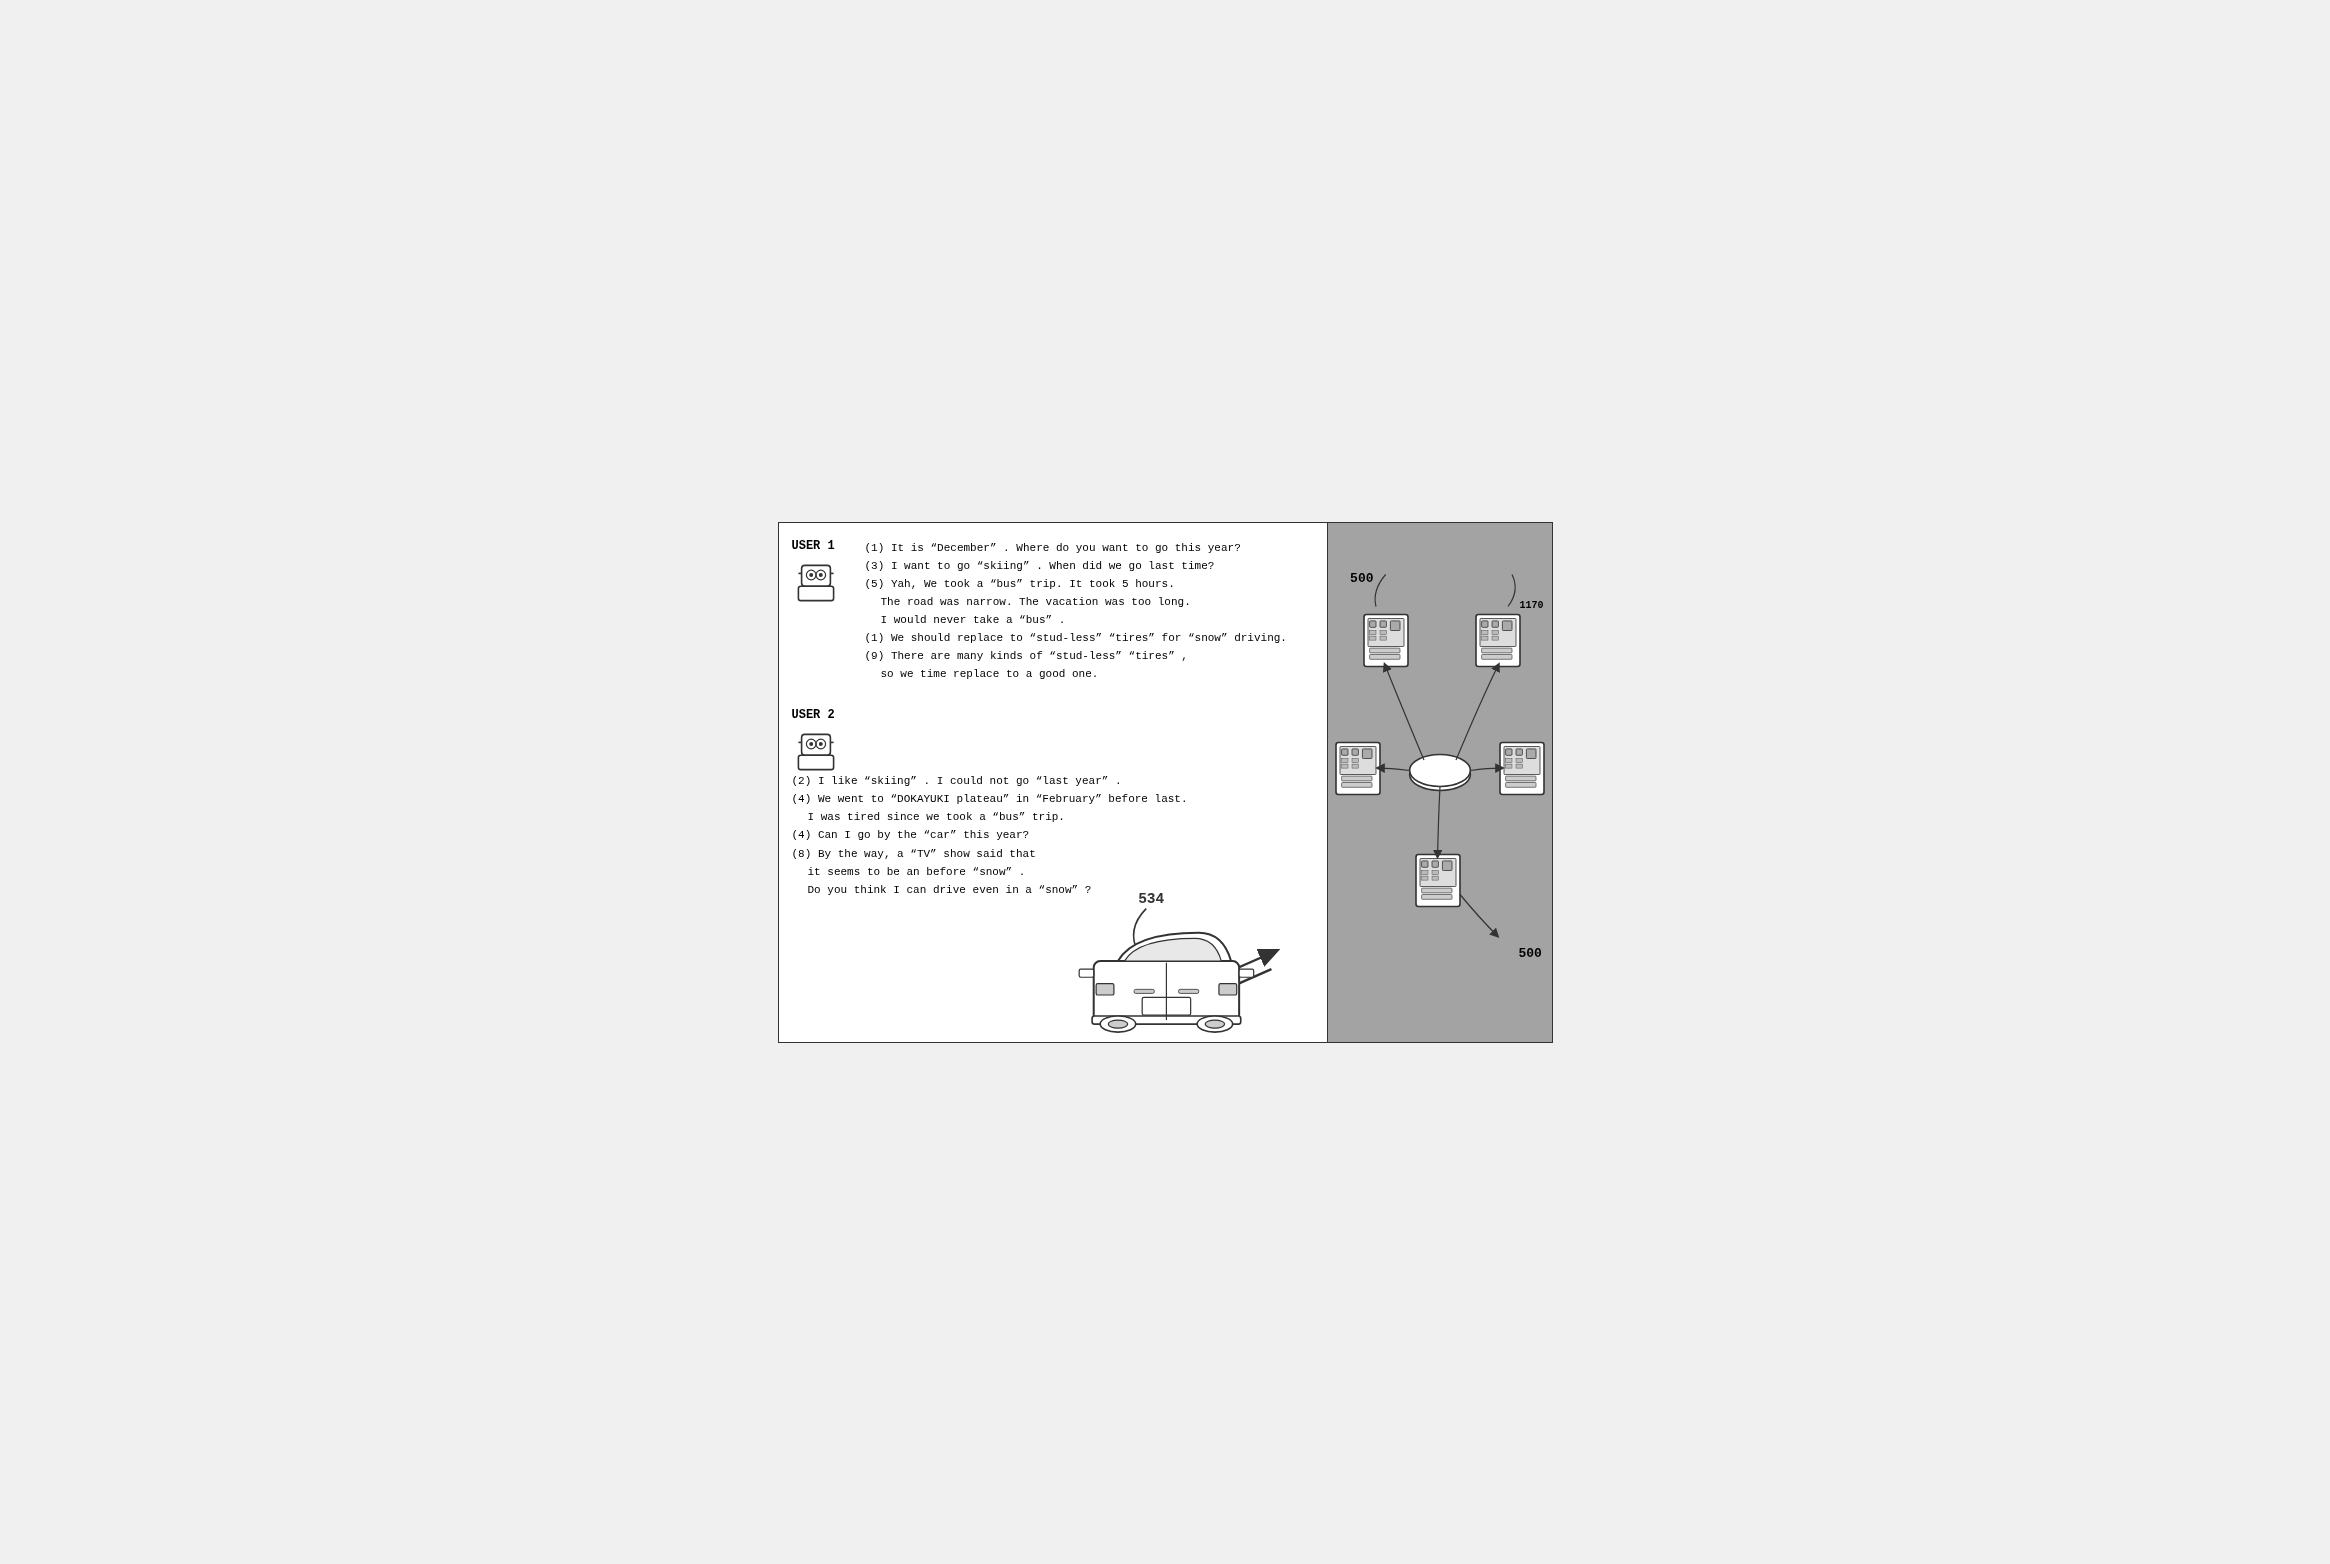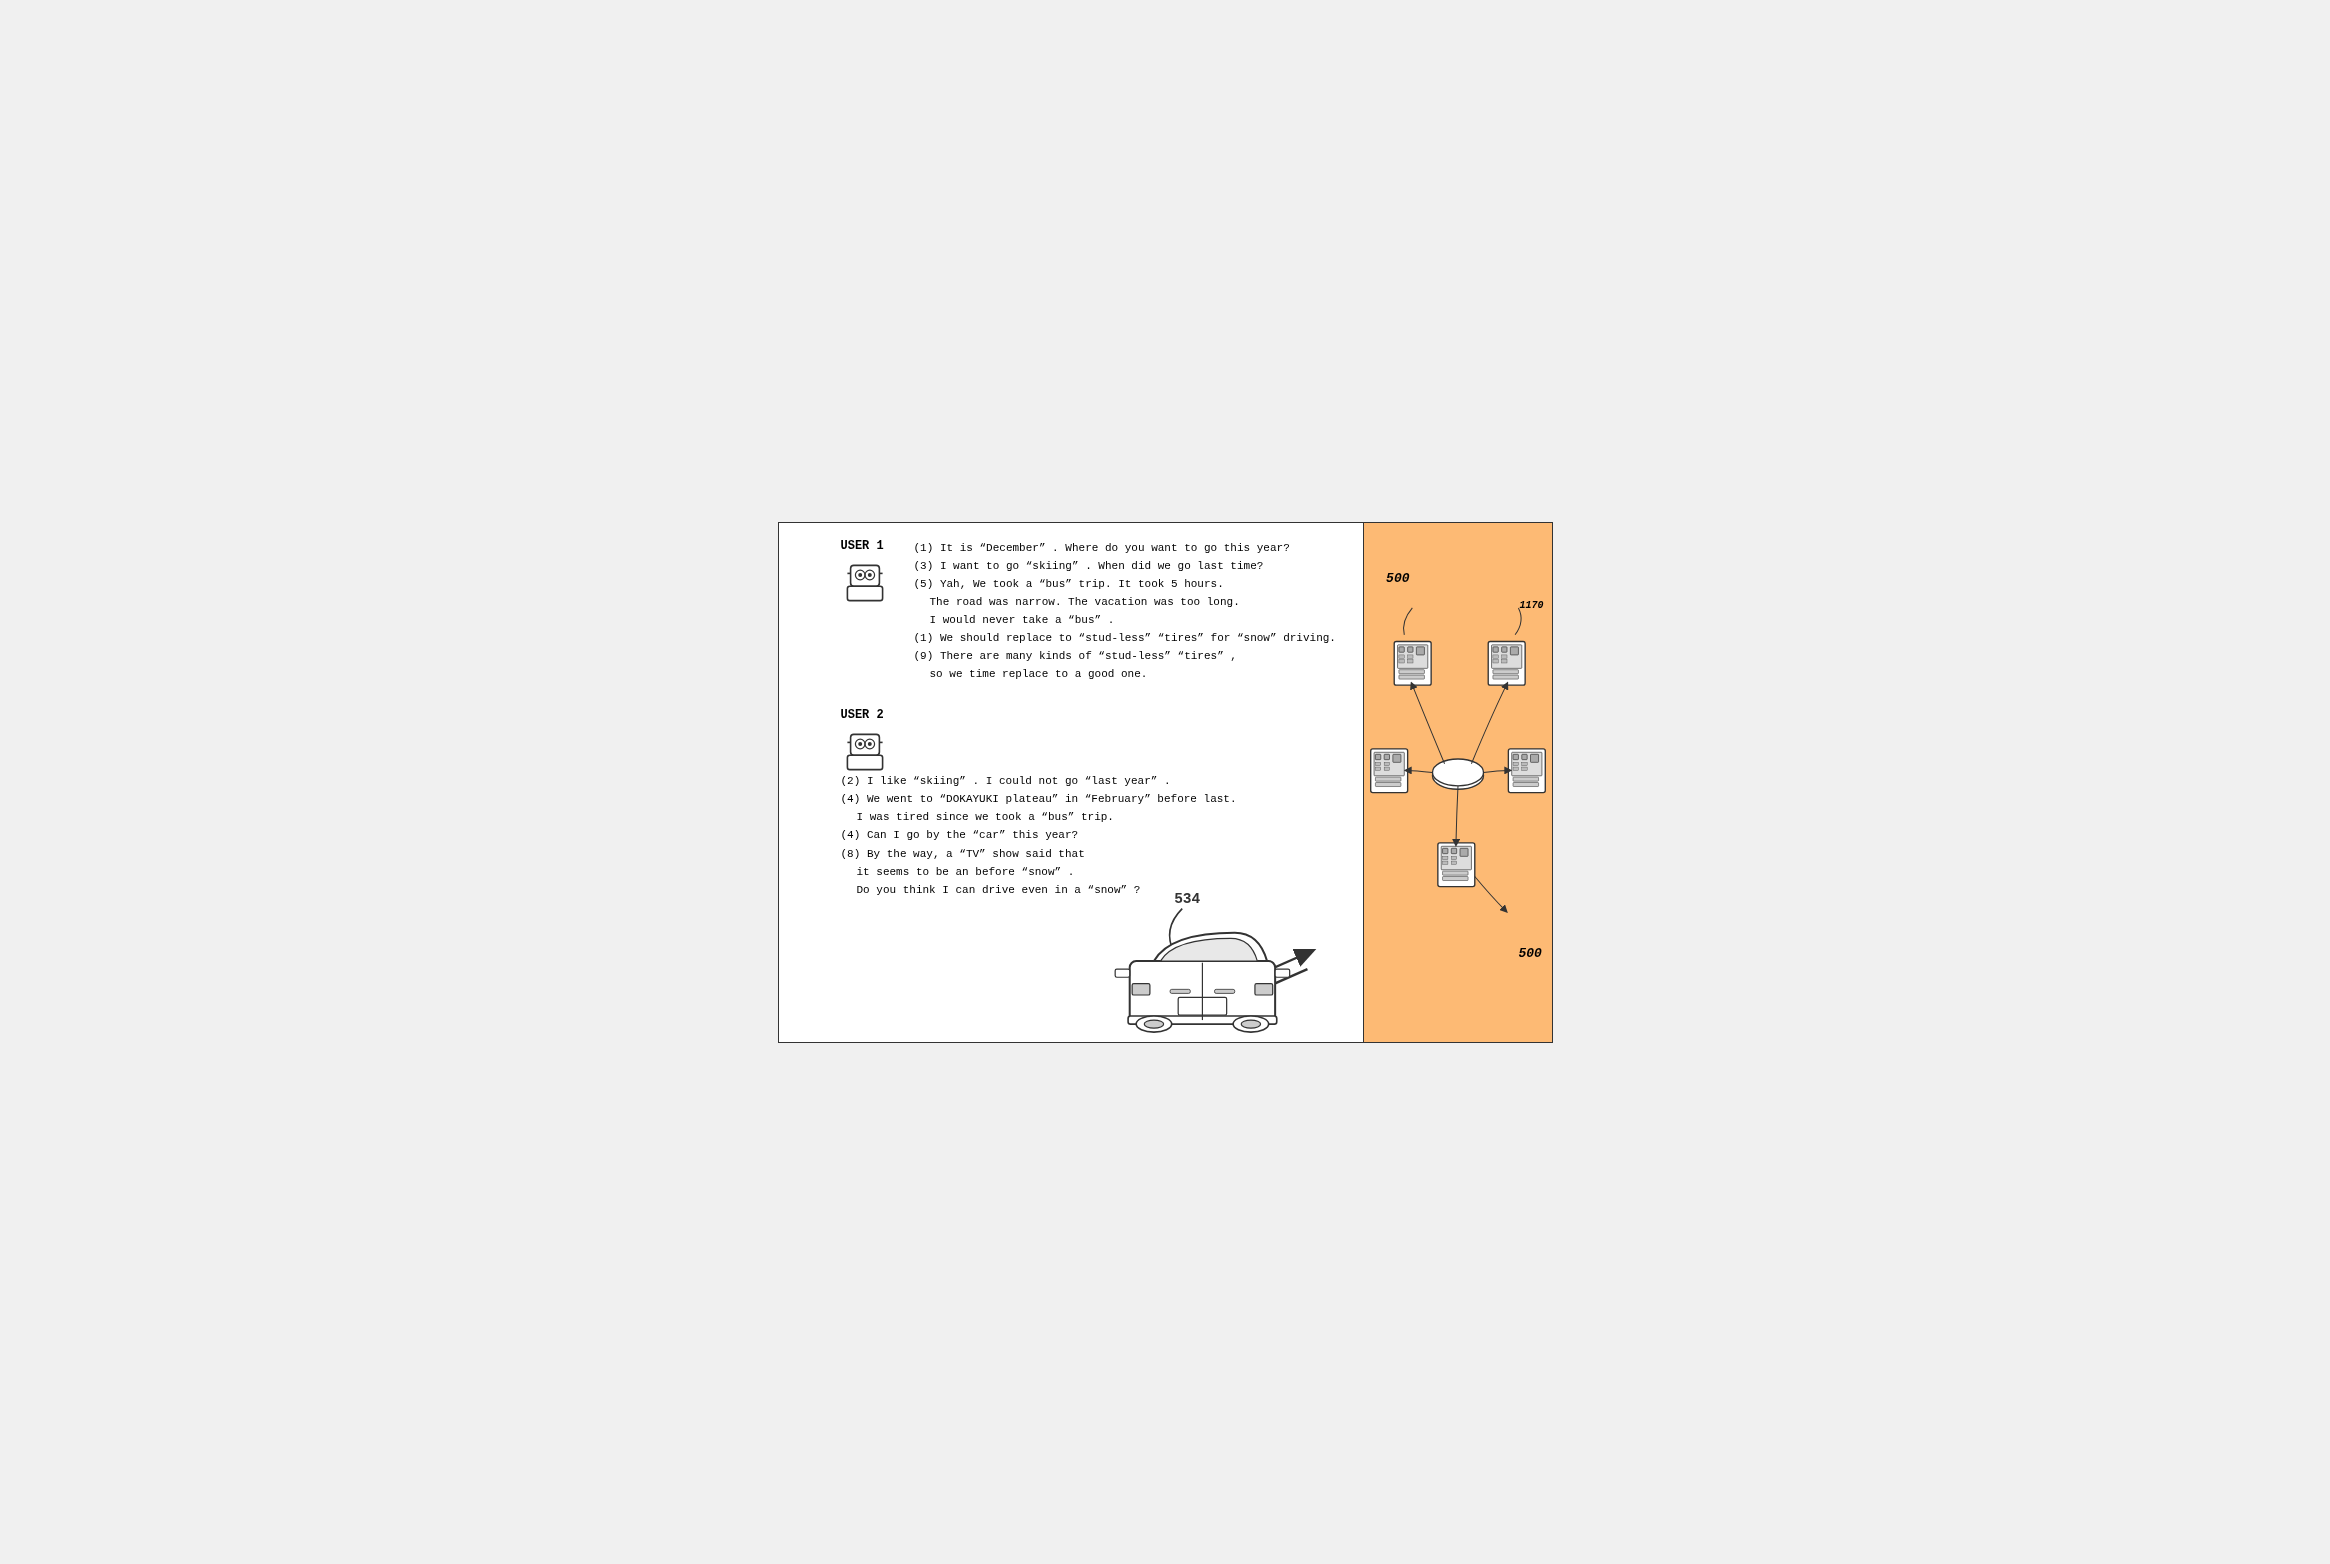--- a/index.html
+++ b/index.html
@@ -15,30 +15,28 @@
       width: 775px;
       height: 521px;
       background: #fff;
       border: 1.6px solid #333;
       display: flex;
       flex-direction: row;
     }
     .left-panel {
       flex: 0 0 549px;
       border-right: 1.6px solid #333;
-      padding: 16px 13px 8px 26px;
+      padding: 16px 13px 8px 13px;
       position: relative;
       overflow: hidden;
-      margin-left: 36px;
     }
     .right-panel {
       flex: 1;
       position: relative;
-      background: #fdba74;
-      font-style: italic;
+      background: #a3a3a3;
     }
 
     
     .user1-section {
       display: flex;
       flex-direction: row;
       margin-bottom: 24px;
     }
     .user-label-col {
       display: flex;

